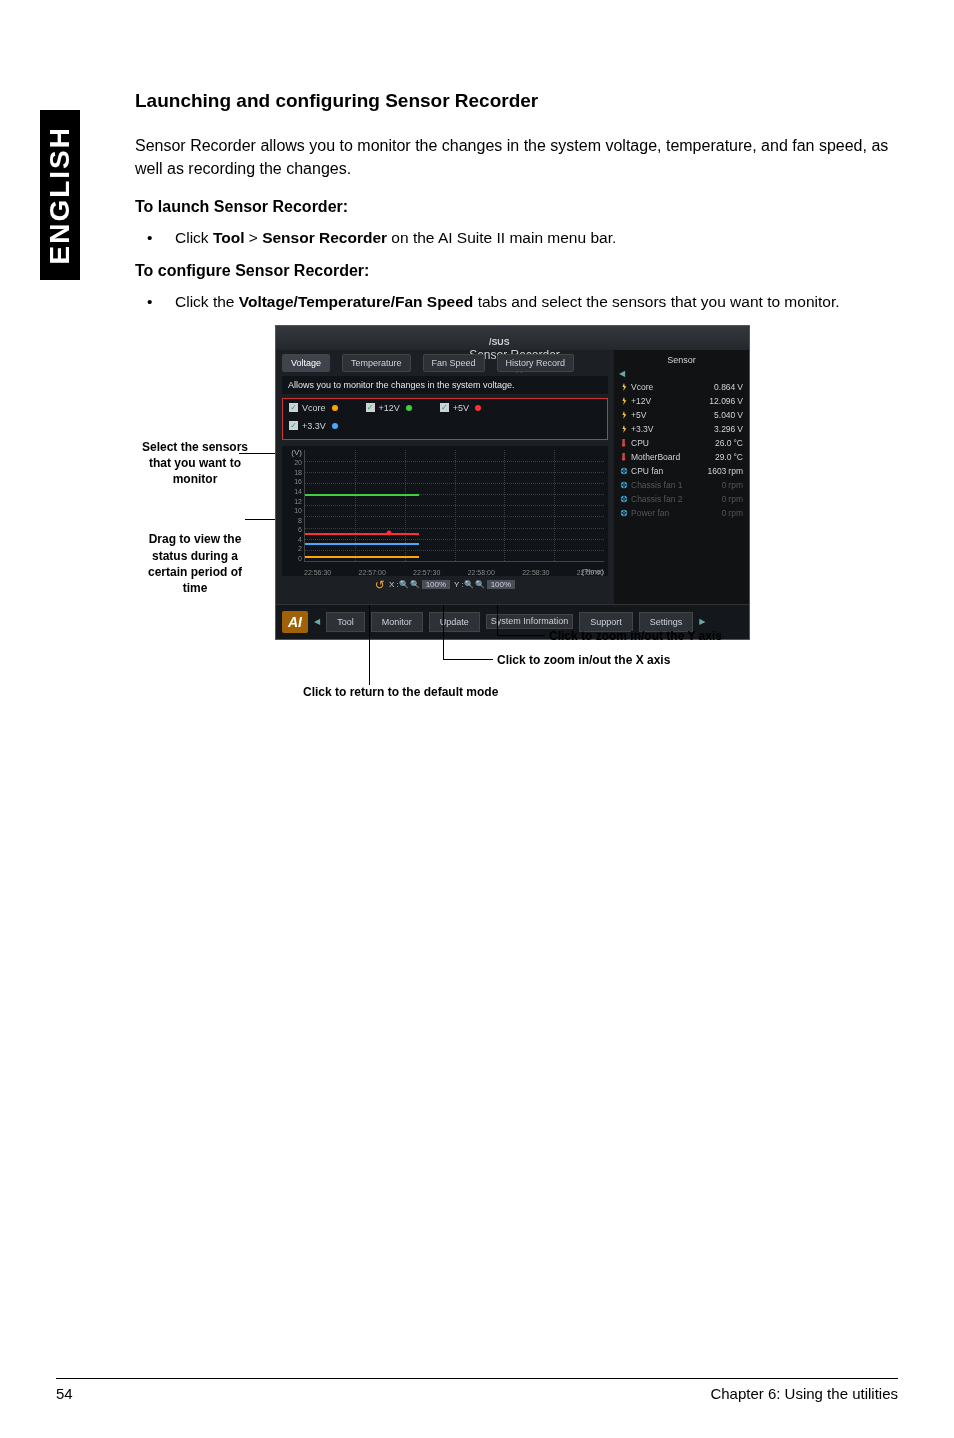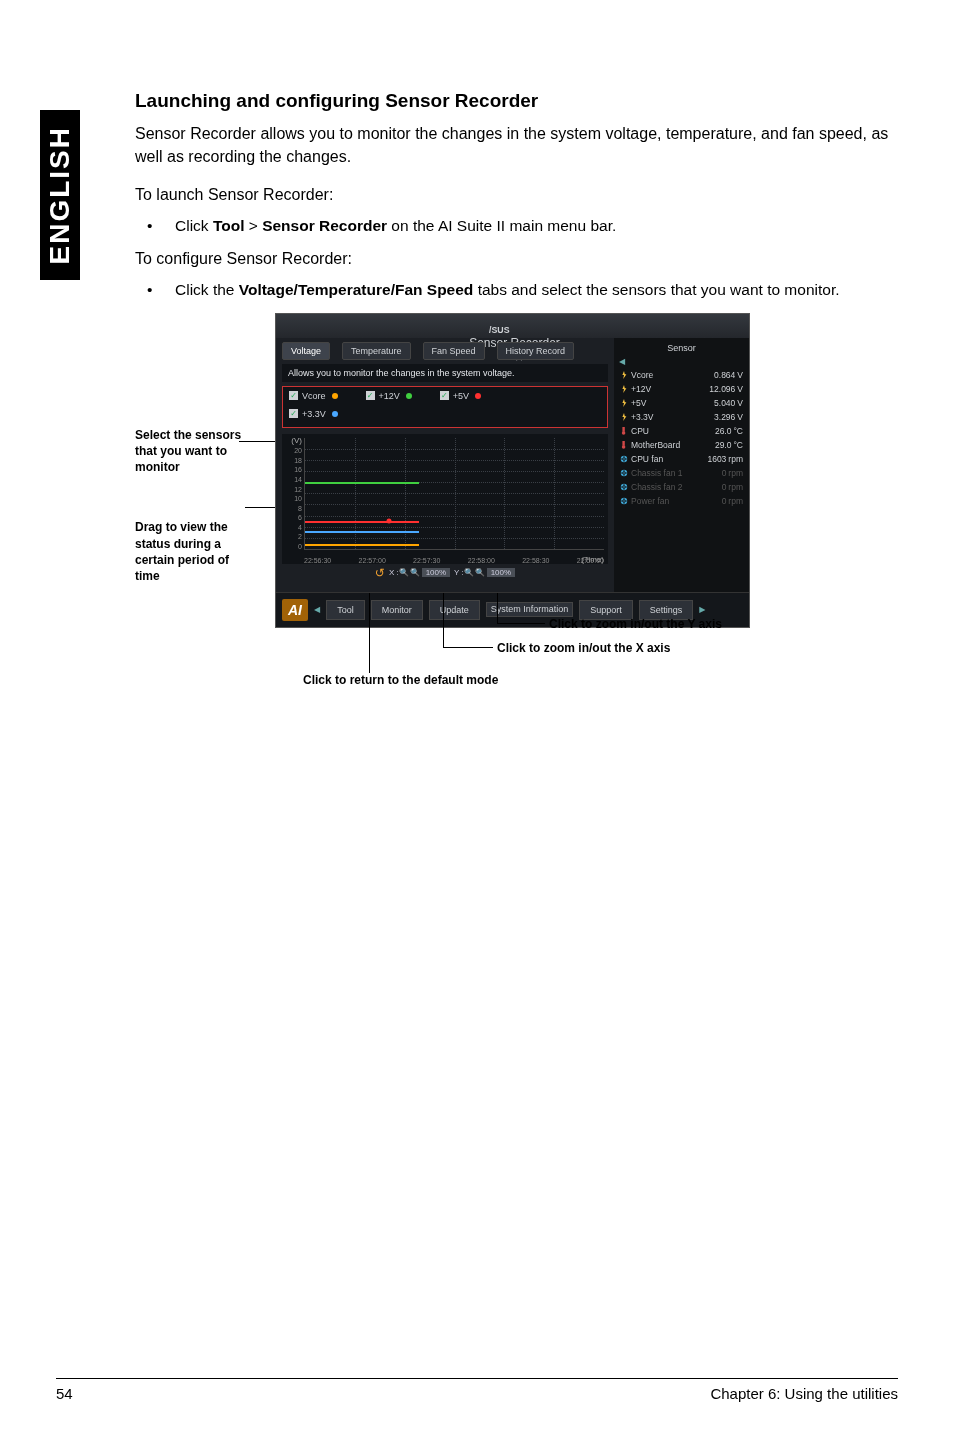--- a/index.html
+++ b/index.html
@@ -3,31 +3,31 @@
 <meta charset="utf-8">
 <style>
   * { box-sizing: border-box; margin: 0; padding: 0; }
   body { width: 954px; height: 1438px; font-family: Arial, Helvetica, sans-serif; background: #fff; color: #000; position: relative; }
 
   .side-tab { position: absolute; left: 40px; top: 110px; width: 40px; height: 170px; background: #000; color: #fff; display: flex; align-items: center; justify-content: center; }
   .side-tab span { writing-mode: vertical-rl; transform: rotate(180deg); font-size: 28px; font-weight: bold; letter-spacing: 2px; }
 
   .content { position: absolute; left: 135px; top: 90px; width: 755px; }
 
-  h1 { font-size: 19px; font-weight: bold; margin-bottom: 10px; }
+  h1 { font-size: 19px; font-weight: bold; margin-bottom: 22px; }
   p.body { font-size: 16px; line-height: 1.45; margin-bottom: 18px; }
-  p.sub { font-size: 16px; font-weight: normal; margin-top: 12px; margin-bottom: 10px; }
+  p.sub { font-size: 16px; font-weight: bold; margin-top: 12px; margin-bottom: 10px; }
   ul.bul { list-style: none; padding-left: 40px; margin-bottom: 12px; }
   ul.bul li { position: relative; font-size: 15.5px; line-height: 1.5; margin-bottom: 10px; }
   ul.bul li::before { content: "•"; position: absolute; left: -28px; top: 0; }
   .bold { font-weight: bold; }
 
   
   .figwrap { position: relative; width: 620px; margin-left: 0; margin-top: 12px; }
-  .callouts { position: absolute; left: 0; top: 114px; width: 120px; font-size: 12px; font-weight: bold; line-height: 1.35; }
+  .callouts { position: absolute; left: 0; top: 114px; width: 120px; font-size: 12px; font-weight: bold; line-height: 1.35; text-align: center; }
   .callouts .cl1 { margin-bottom: 44px; }
   .callouts .cl2 {}
   .callouts .line { position: absolute; height: 1px; background: #000; }
 
   .appwin { position: absolute; left: 140px; top: 0; width: 475px; background: #1c1f24; border: 1px solid #555; }
   .titlebar { height: 24px; display: flex; align-items: center; padding: 10px 6px; color: #cfd2d6; background: linear-gradient(#34383e,#24272c); flex-direction: column; }
   .logo { width: 48px; display:flex; align-items:center; }
   .logo svg { fill: #c9cdd2; }
   .titletxt { flex: 1; font-size: 12px; color: #cfd2d6; padding-left: 4px; }
   .tbbtns { display:flex; gap:6px; font-size: 13px; color:#cfd2d6; }

